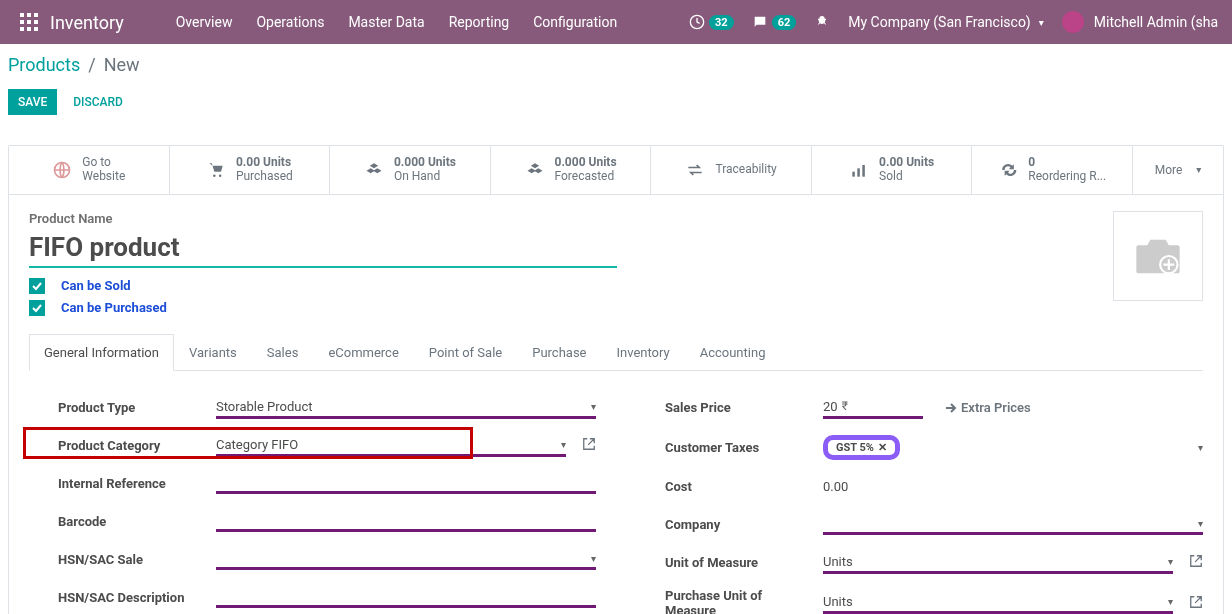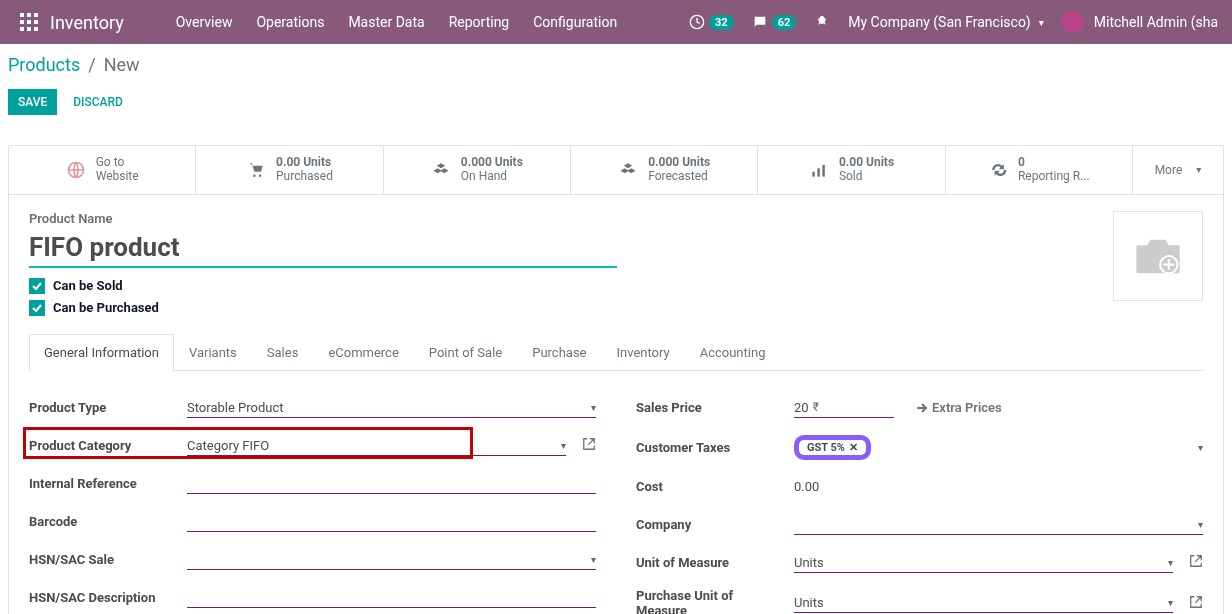--- a/index.html
+++ b/index.html
@@ -41,33 +41,33 @@
 .stat-btn .sl { font-size:12px; white-space:nowrap; overflow:hidden; text-overflow:ellipsis;}
 .more-btn { flex:0 0 90px; justify-content:center;}
 .sheet { border:1px solid #dee2e6; padding:16px 20px 20px 20px; position:relative; }
 
 .image-box { position:absolute; right:20px; top:16px; width:90px; height:90px; border:1px solid #dee2e6; display:flex; align-items:center; justify-content:center; color:#ccc; cursor:pointer;}
 .image-box svg{width:52px;height:46px;fill:#ccc;}
 
 .pname-label{ font-size:13px; color:#6f6f6f; font-weight:600; margin-bottom:4px;}
 .pname-input { font-size:26px; font-weight:700; color:#4c4c4c; width:588px; border:none; border-bottom:2px solid #14b8a6; padding:2px 0 4px 0; outline:none;}
 .checks { margin-top:10px; display:flex; flex-direction:column; gap:6px;}
-.chk { display:flex; align-items:center; gap:8px; font-size:13px; font-weight:700; color:#0f172a;}
+.chk { display:flex; align-items:center; gap:16px; font-size:13px; font-weight:700; color:#1d4ed8;}
 .chk-box { width:16px; height:16px; background:#00A09D; display:flex; align-items:center; justify-content:center;}
 .chk-box svg{width:12px;height:12px;fill:#fff;}
 
 .tabs { margin-top:18px; display:flex; border-bottom:1px solid #dee2e6;}
 .tab { padding:10px 14px; font-size:13px; color:#6c757d; cursor:pointer; border:1px solid transparent; border-bottom:none; margin-bottom:-1px;}
 .tab.active { color:#4c4c4c; border-color:#dee2e6; background:#fff; border-bottom:1px solid #fff;}
 
 .form-grid { display:flex; gap:40px; margin-top:24px;}
 .col { flex:1; display:flex; flex-direction:column; gap:12px;}
 .row { display:flex; align-items:center; gap:10px; min-height:26px;}
-.lbl { width:148px; font-size:13px; font-weight:700; color:#4c4c4c;}
-.field { flex:1; border-bottom:1px solid #701a75; font-size:13px; color:#4c4c4c; padding:2px 0; display:flex; align-items:center; min-height:20px; position:relative;}
+.lbl { width:148px; font-size:13px; font-weight:700; color:#4c4c4c;margin-left:29px;}
+.field { flex:1; border-bottom:3px solid #701a75; font-size:13px; color:#4c4c4c; padding:2px 0; display:flex; align-items:center; min-height:20px; position:relative;}
 .field .dd { margin-left:auto; font-size:10px; color:#666;}
 .ext-link{ margin-left:6px; color:#6c757d; cursor:pointer; font-size:13px;}
 .ext-link svg{width:14px;height:14px;fill:#6c757d;}
 .tag { display:inline-flex; align-items:center; gap:4px; background:#fff; border:5px solid #8b5cf6; border-radius:10px; padding:1px 8px; font-size:11px; font-weight:700; color:#4c4c4c;}
 .tag .x{cursor:pointer; font-weight:700;}
 .currency{ font-size:12px; color:#666; margin-left:4px;}
 .extra-link{ margin-left:12px; color:#6c757d; display:inline-flex; align-items:center; gap:4px; cursor:pointer; font-size:13px; font-weight:600;}
 .extra-link svg{width:12px;height:12px;fill:#6c757d;}
 
 .highlight-box { position:absolute; border:3px solid #c40000; pointer-events:none; }
@@ -185,39 +185,49 @@
           </svg>
         </span>
       <span class="stxt">
           <span class="sv">0.000 Units</span>
           <span class="sl">Forecasted</span>
         </span>
     </div>
     <div class="stat-btn">
       <span class="si">
           <svg viewBox="0 0 24 24">
+            <path d="M4 9h13l-3-3m6 9H7l3 3" stroke="#6c757d" stroke-width="2" fill="none"></path>
+          </svg>
+        </span>
+      <span class="stxt">
+          <span class="sl">Traceability</span>
+        </span>
+    </div>
+    <div class="stat-btn">
+      <span class="si">
+          <svg viewBox="0 0 24 24">
             <rect x="4" y="14" width="3" height="6"></rect>
             <rect x="10" y="10" width="3" height="10"></rect>
             <rect x="16" y="6" width="3" height="14"></rect>
           </svg>
         </span>
       <span class="stxt">
           <span class="sv">0.00 Units</span>
           <span class="sl">Sold</span>
         </span>
     </div>
     <div class="stat-btn">
       <span class="si">
           <svg viewBox="0 0 24 24">
             <path d="M5 12a7 7 0 0112-5l2-2v6h-6l2-2a4 4 0 00-7 3m14 0a7 7 0 01-12 5l-2 2v-6h6l-2 2a4 4 0 007-3"></path>
           </svg>
         </span>
       <span class="stxt">
           <span class="sv">0</span>
-          <span class="sl">Reporting R...</span>
+          <span class="sl">Reordering R...</span>
         </span>
     </div>
     <div class="stat-btn more-btn">
       <span class="sl">More</span>
         <span class="caret" style="color:#6c757d;">▾</span>
     </div>
   </div>
 
   <div class="sheet">
     <div class="image-box">

